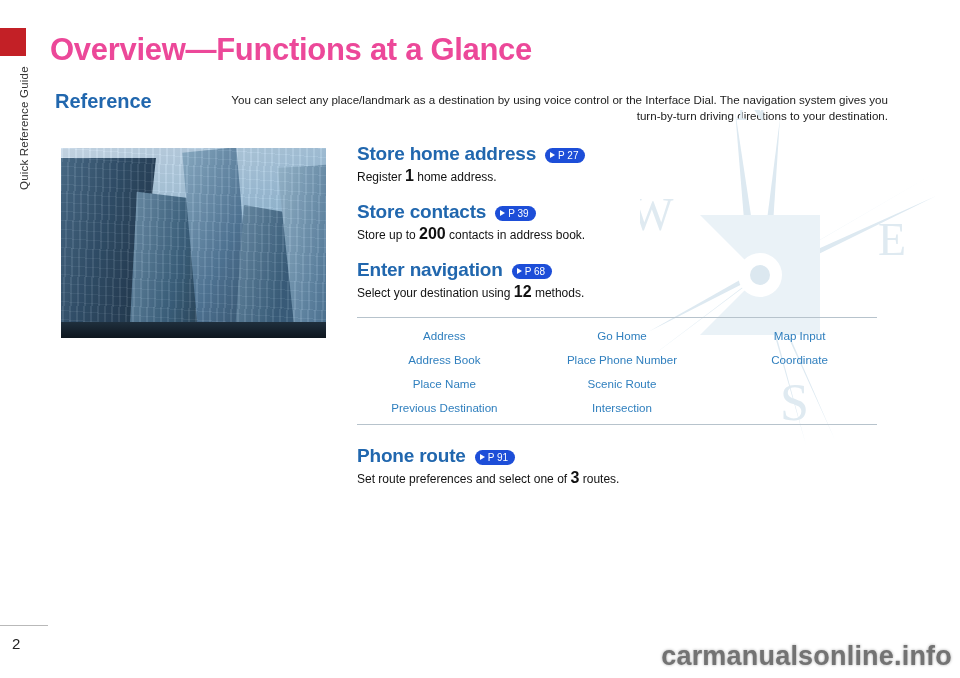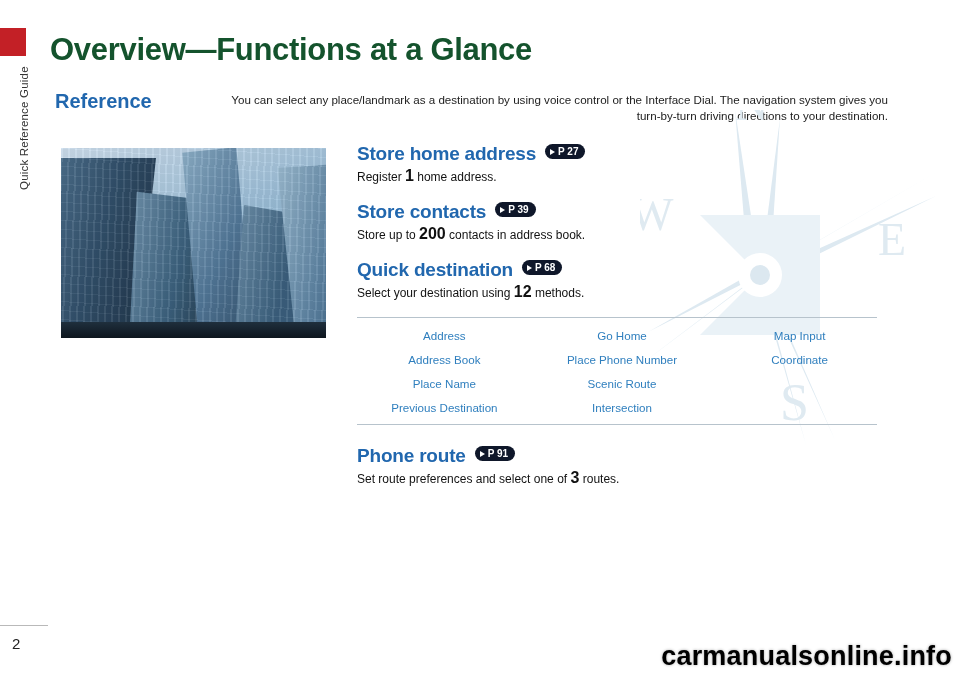--- a/index.html
+++ b/index.html
@@ -61,21 +61,21 @@
     background: #b9b9b9;
   }
 
   
   .page-title {
     position: absolute;
     left: 50px;
     top: 32px;
     font-size: 31px;
     font-weight: bold;
-    color: #14532d;
+    color: #ec4899;
     letter-spacing: -0.3px;
   }
 
   
   .section-heading {
     position: absolute;
     left: 55px;
     top: 90px;
     font-size: 20px;
     font-weight: bold;
@@ -168,40 +168,40 @@
     position: absolute;
     left: 357px;
     top: 143px;
     width: 540px;
   }
   .feature {
     margin-bottom: 2px;
   }
   .feature-head {
     display: flex;
-    align-items: flex-start;
+    align-items: center;
     gap: 9px;
     margin-bottom: 3px;
   }
   .feature-title {
     font-size: 19px;
     font-weight: bold;
     color: #2167ae;
     letter-spacing: -0.2px;
   }
   .page-ref {
     display: inline-flex;
     align-items: center;
-    background: #0f172a;
+    background: #1d4ed8;
     color: #ffffff;
     border-radius: 9px;
     height: 15px;
     padding: 0 7px 0 5px;
     font-size: 10px;
-    font-weight: bold;
+    font-weight: normal;
     white-space: nowrap;
     position: relative;
     top: 1px;
   }
   .page-ref .arrow {
     display: inline-block;
     width: 0; height: 0;
     border-left: 5px solid #ffffff;
     border-top: 3.5px solid transparent;
     border-bottom: 3.5px solid transparent;
@@ -243,21 +243,21 @@
   }
   .methods td.c1 { width: 150px; }
   .methods td.c2 { width: 175px; }
   .methods td.c3 { width: 150px; }
 
   .watermark {
     position: absolute;
     right: 8px;
     bottom: 6px;
     font-size: 27px;
-    color: #000000;
+    color: #737373;
     font-weight: bold;
     text-shadow: 0 0 3px rgba(0,0,0,0.35);
     letter-spacing: 0.2px;
   }
 </style>
 </head>
 <body>
 
 <div class="left-marker"></div>
 
@@ -332,21 +332,21 @@
         <span>P 39</span>
       </span>
     </div>
     <p class="feature-desc">
       <span>Store up to </span><span class="big">200</span><span> contacts in address book.</span>
     </p>
   </div>
 
   <div class="feature">
     <div class="feature-head">
-      <span class="feature-title">Quick destination</span>
+      <span class="feature-title">Enter navigation</span>
       <span class="page-ref">
         <span class="arrow"></span>
         <span>P 68</span>
       </span>
     </div>
     <p class="feature-desc">
       <span>Select your destination using </span><span class="big">12</span><span> methods.</span>
     </p>
   </div>
 

